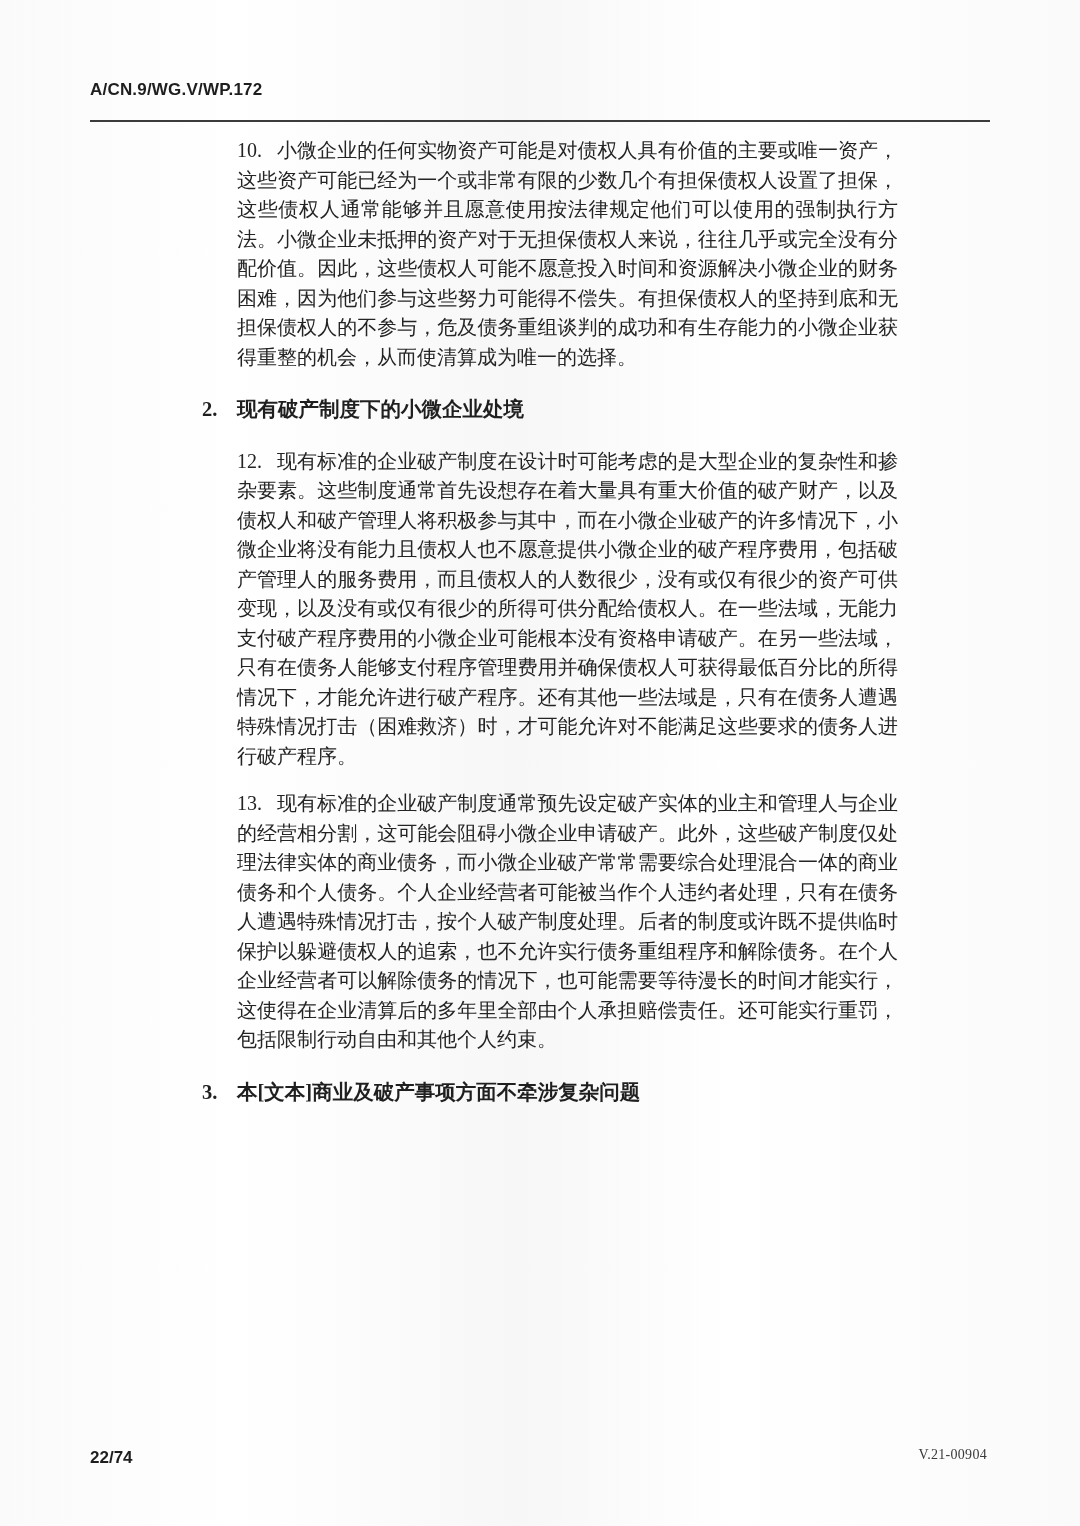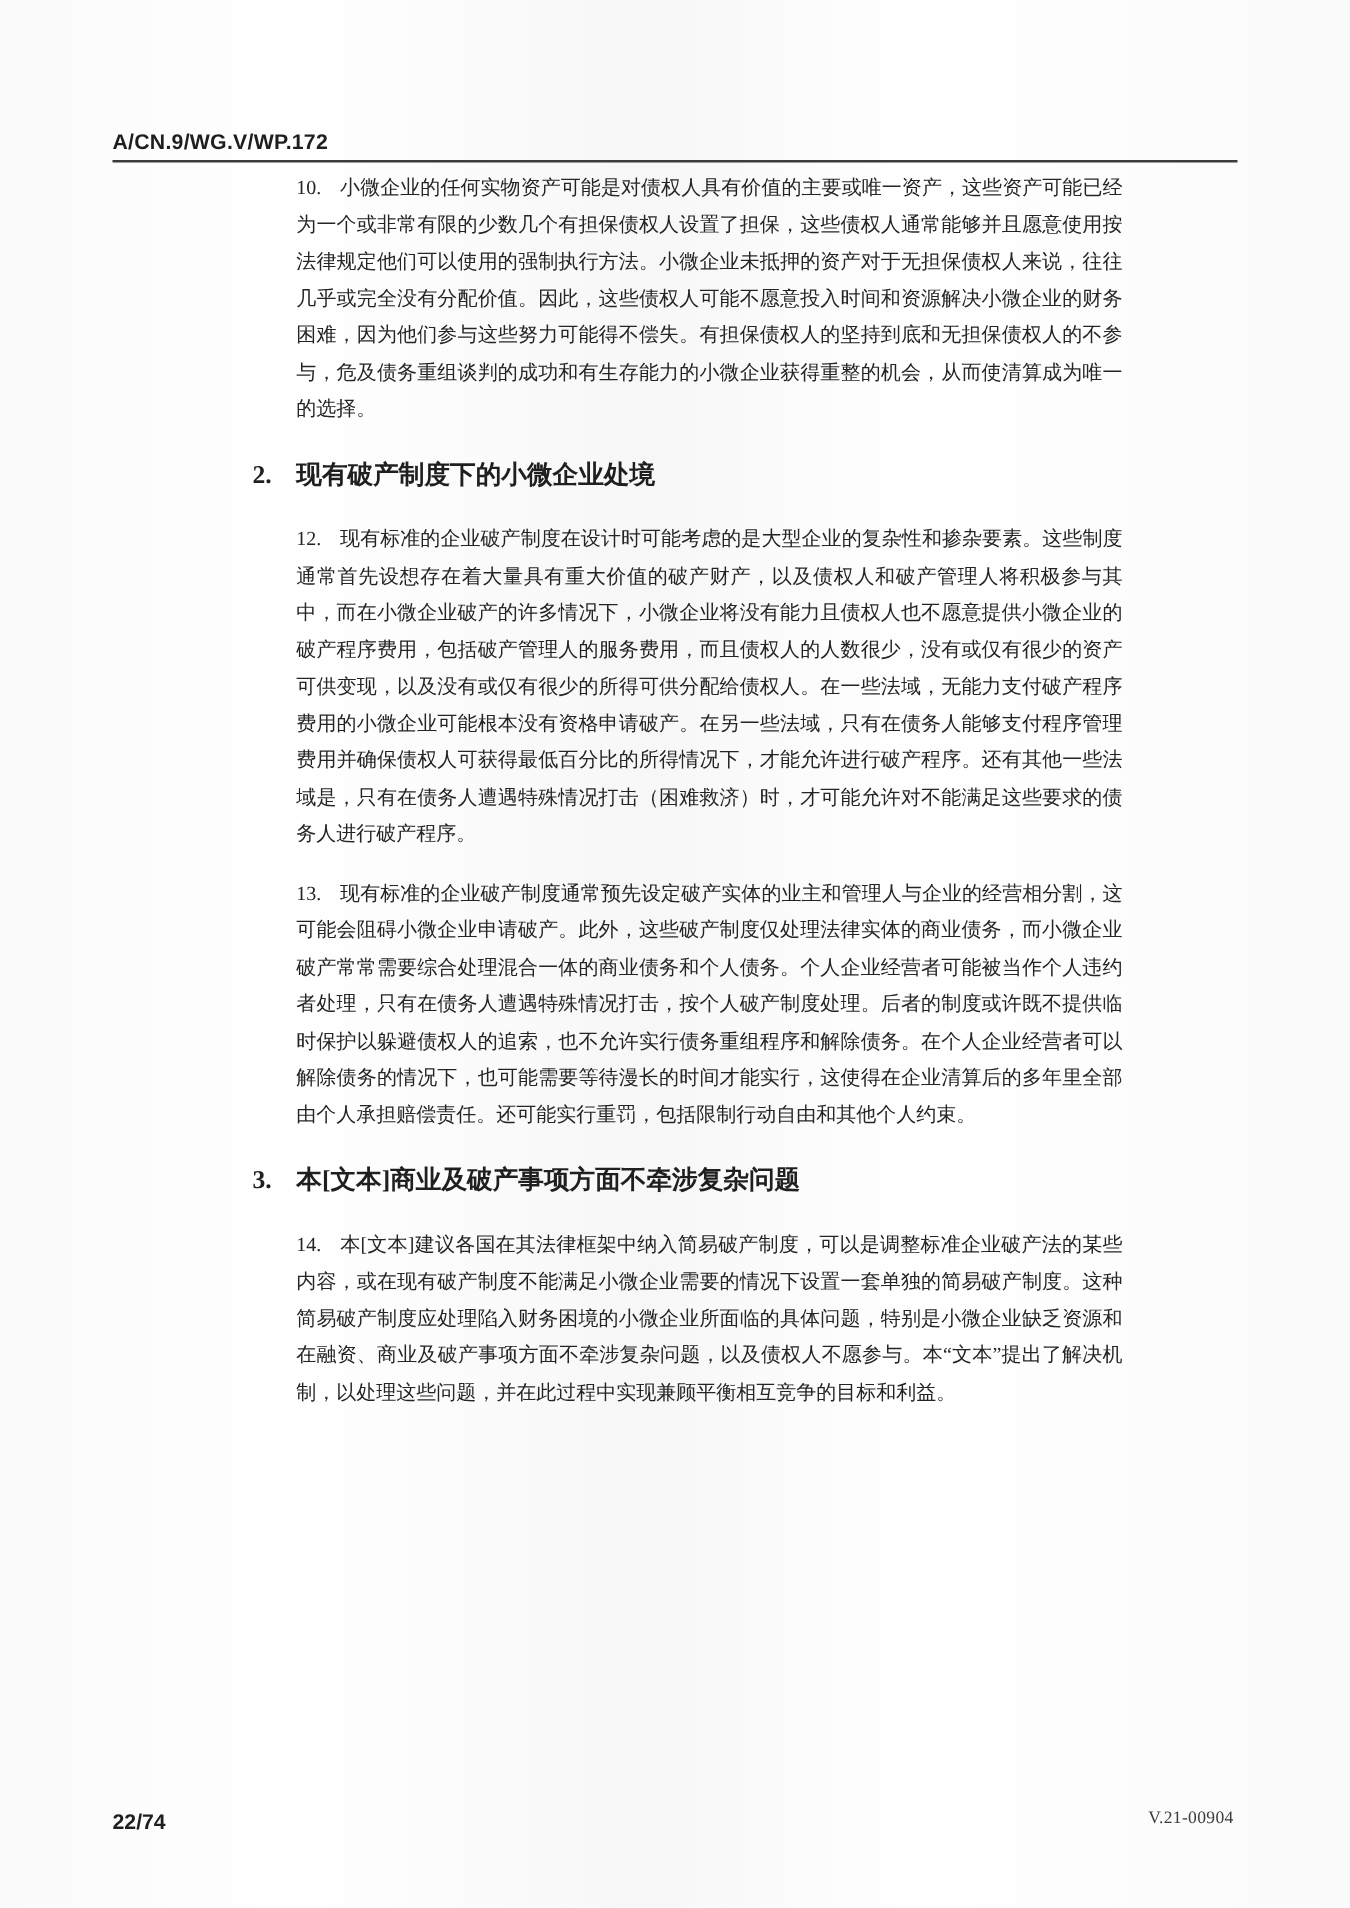--- a/index.html
+++ b/index.html
@@ -7,35 +7,35 @@
   .page{
     position:relative;
     width:1080px;height:1526px;
     margin:0 auto;
     background:linear-gradient(90deg,#fafafa 0%,#ffffff 22%,#f7f7f7 48%,#ffffff 68%,#fafafa 100%);
     color:#262626;
     font-family:"Liberation Serif","DejaVu Serif",serif;
     overflow:hidden;
   }
   .doc-header{
-    position:absolute;left:90px;top:104px;width:900px;
+    position:absolute;left:90px;top:80px;width:900px;
     border-bottom:2px solid #3c3c3c;
-    padding-bottom:4px;
+    padding-bottom:20px;
   }
   .doc-symbol{
     font-family:"Liberation Sans","DejaVu Sans",sans-serif;
     font-weight:bold;font-size:17px;letter-spacing:.2px;color:#1e1e1e;
   }
   .content{
     position:absolute;left:202px;top:136px;width:698px;
   }
   .para{
     margin:0 0 18px 35px;
     width:661px;
-    font-size:16px;
+    font-size:20px;
     line-height:29.5px;
     text-align:justify;
     text-justify:inter-character;
     text-align-last:left;
     color:#242424;
   }
   .pnum{margin-right:15px;}
   .heading{
     display:flex;
     margin:23px 0 22px 0;
@@ -77,20 +77,19 @@
 
     <p class="para"><span class="pnum">12.</span><span class="ptext">现有标准的企业破产制度在设计时可能考虑的是大型企业的复杂性和掺杂要素。这些制度通常首先设想存在着大量具有重大价值的破产财产，以及债权人和破产管理人将积极参与其中，而在小微企业破产的许多情况下，小微企业将没有能力且债权人也不愿意提供小微企业的破产程序费用，包括破产管理人的服务费用，而且债权人的人数很少，没有或仅有很少的资产可供变现，以及没有或仅有很少的所得可供分配给债权人。在一些法域，无能力支付破产程序费用的小微企业可能根本没有资格申请破产。在另一些法域，只有在债务人能够支付程序管理费用并确保债权人可获得最低百分比的所得情况下，才能允许进行破产程序。还有其他一些法域是，只有在债务人遭遇特殊情况打击（困难救济）时，才可能允许对不能满足这些要求的债务人进行破产程序。</span></p>
 
     <p class="para"><span class="pnum">13.</span><span class="ptext">现有标准的企业破产制度通常预先设定破产实体的业主和管理人与企业的经营相分割，这可能会阻碍小微企业申请破产。此外，这些破产制度仅处理法律实体的商业债务，而小微企业破产常常需要综合处理混合一体的商业债务和个人债务。个人企业经营者可能被当作个人违约者处理，只有在债务人遭遇特殊情况打击，按个人破产制度处理。后者的制度或许既不提供临时保护以躲避债权人的追索，也不允许实行债务重组程序和解除债务。在个人企业经营者可以解除债务的情况下，也可能需要等待漫长的时间才能实行，这使得在企业清算后的多年里全部由个人承担赔偿责任。还可能实行重罚，包括限制行动自由和其他个人约束。</span></p>
 
     <div class="heading">
       <span class="hnum">3.</span>
       <span class="htext">本[文本]商业及破产事项方面不牵涉复杂问题</span>
     </div>
 
-    <p class="para"><span class="pnum">14.</span><span class="ptext">本[文本]建议各国在其法律框架中纳入简易破产制度，可以是调整标准企业破产法的某些内容，或在现有破产制度不能满足小微企业需要的情况下设置一套单独的简易破产制度。这种简易破产制度应处理陷入财务困境的小微企业所面临的具体问题，特别是小微企业缺乏资源和在融资、商业及破产事项方面不牵涉复杂问题，以及债权人不愿参与。本“文本”提出了解决机制，以处理这些问题，并在此过程中实现兼顾平衡相互竞争的目标和利益。</span></p>
 
   </div>
 
   <div class="footer-page">22/74</div>
   <div class="footer-job">V.21-00904</div>
 
 </div>
 
 </body></html>

